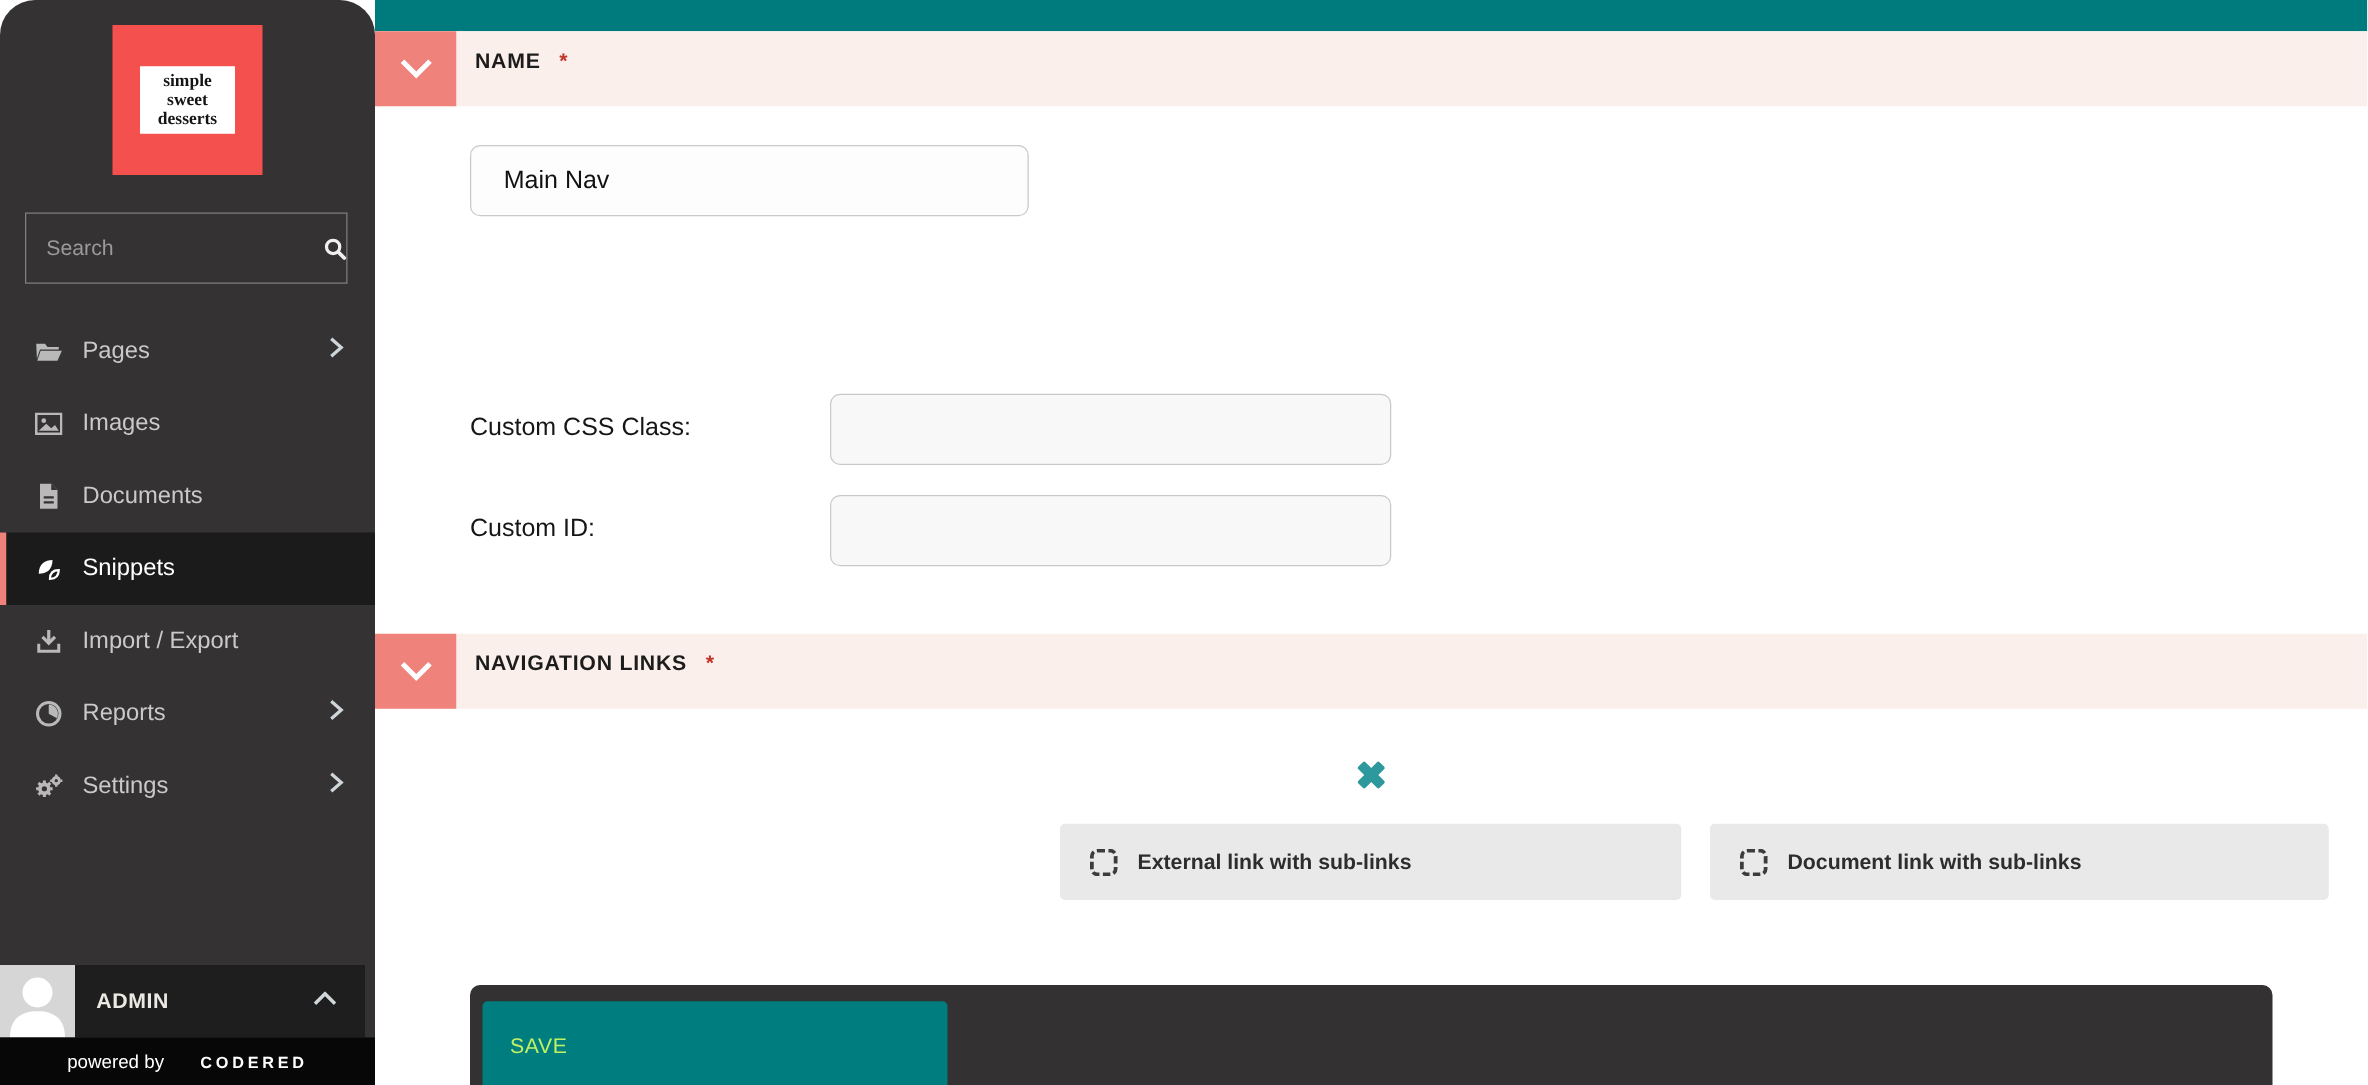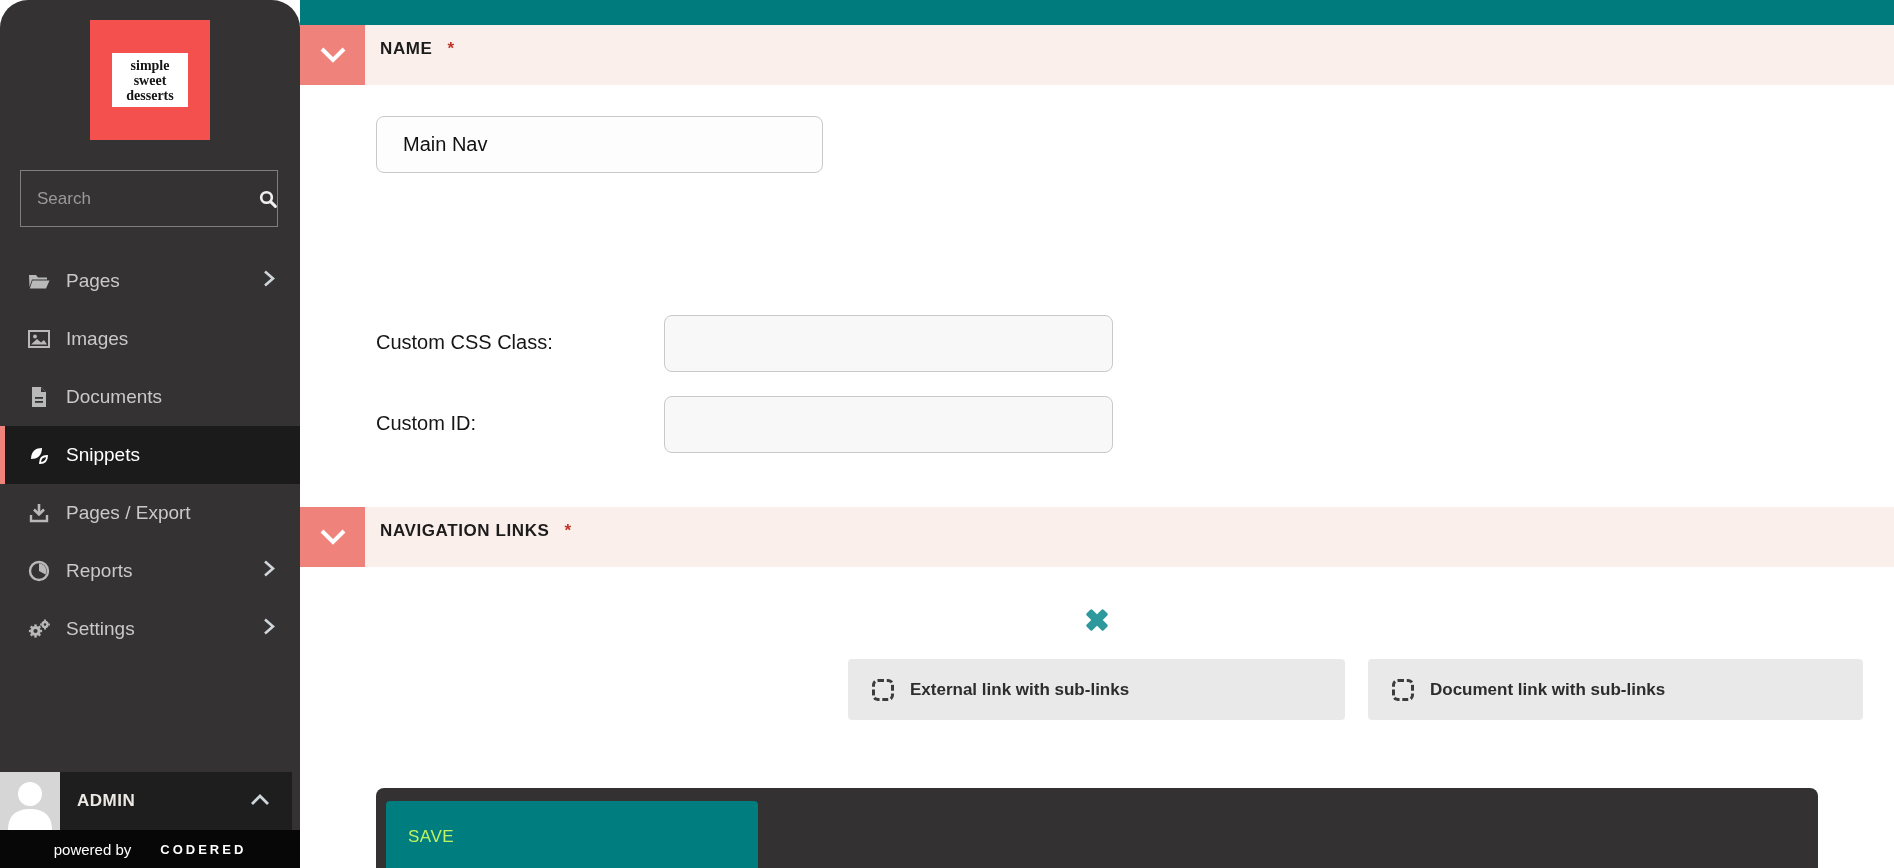--- a/index.html
+++ b/index.html
@@ -151,21 +151,21 @@
       </div>
 
       <div class="menu-item">
         <span class="mi-icon">
           <svg width="20" height="22" viewBox="0 0 20 22" fill="none">
             <line x1="10" y1="2" x2="10" y2="11" stroke="#b9b9b9" stroke-width="2.6"></line>
             <polyline points="5,7.5 10,12.5 15,7.5" stroke="#b9b9b9" stroke-width="2.6" fill="none"></polyline>
             <path d="M2 13 v6 h16 v-6" stroke="#b9b9b9" stroke-width="2.4" fill="none"></path>
           </svg>
         </span>
-        <span>Pages / Export</span>
+        <span>Import / Export</span>
       </div>
 
       <div class="menu-item">
         <span class="mi-icon">
           <svg width="22" height="22" viewBox="0 0 22 22">
             <circle cx="11" cy="11" r="9" fill="none" stroke="#b9b9b9" stroke-width="2.4"></circle>
             <path d="M11 11 L11 3.5 A7.5 7.5 0 0 1 17.5 14.5 Z" fill="#b9b9b9"></path>
           </svg>
         </span>
         <span>Reports</span>

